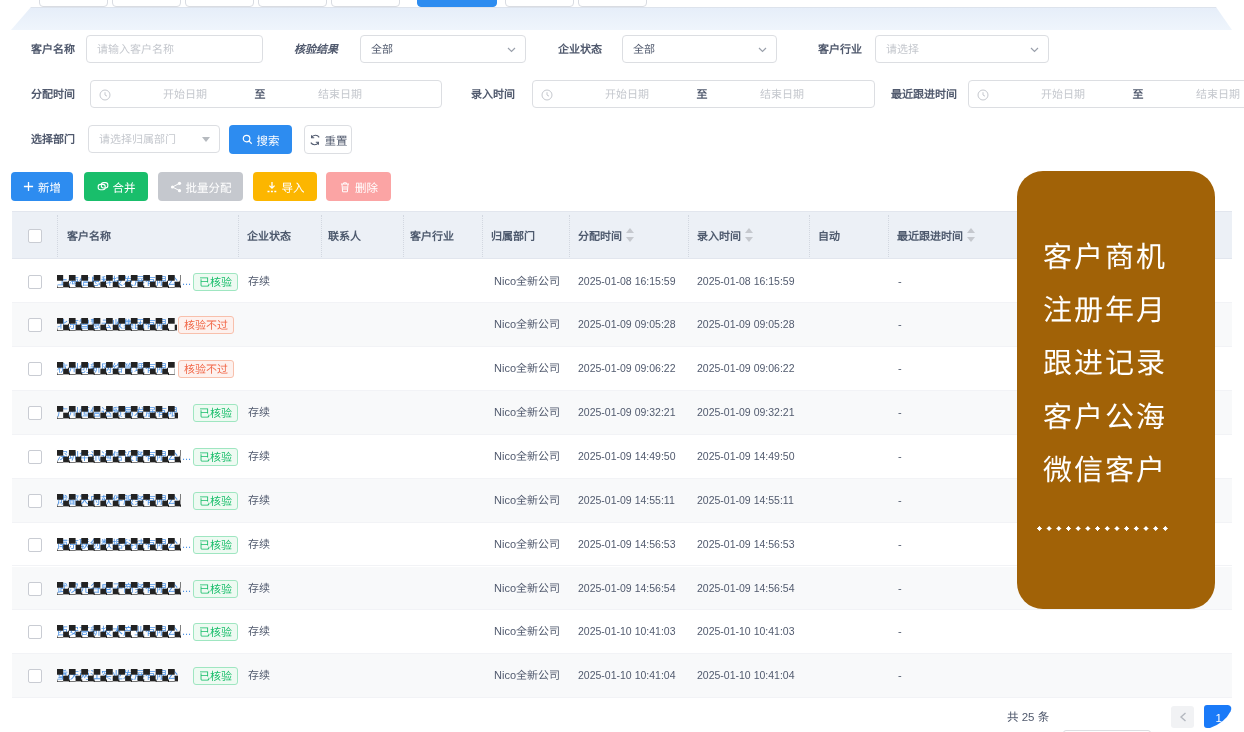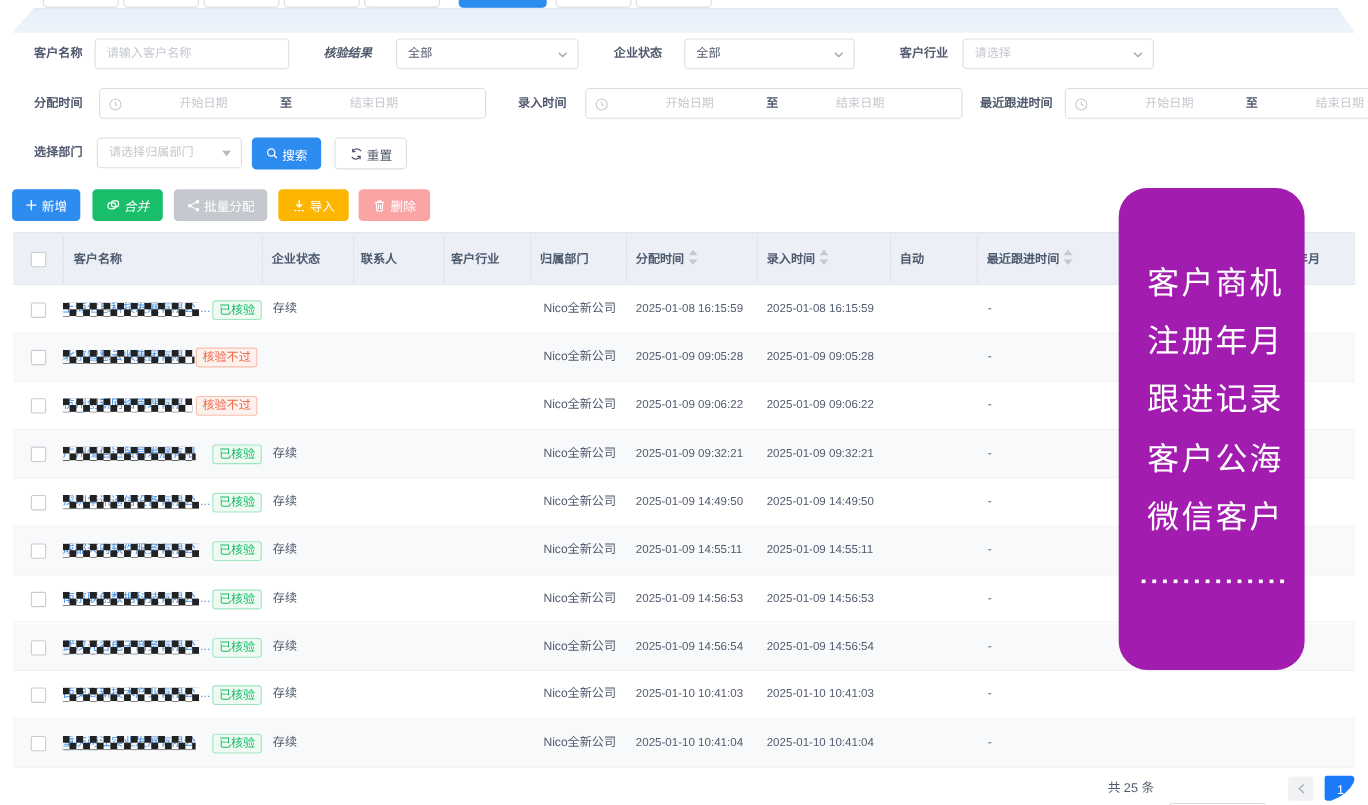--- a/index.html
+++ b/index.html
@@ -33,21 +33,21 @@
   .dateinput .zhi { position:absolute; left:158px; top:0; width:22px; text-align:center; color:#515a6e; font-weight:bold; }
   .caret-down { width:0; height:0; border-left:4px solid transparent; border-right:4px solid transparent;
                 border-top:5px solid #b6babf; position:absolute; right:9px; top:11px; }
 
   .btn { position:absolute; height:29px; border-radius:4px; color:#fff; font-size:11.5px;
          display:flex; align-items:center; justify-content:center; gap:4px; }
   .btn svg { display:block; }
   .btn-search { background:#2d8cf0; }
   .btn-reset  { background:#fff; border:1px solid #dcdee2; color:#515a6e; }
   .btn-add    { background:#2d8cf0; }
-  .btn-merge  { background:#19be6b;font-style:italic; }
+  .btn-merge  { background:#19be6b; }
   .btn-batch  { background:#c5c8ce; }
   .btn-import { background:#fcb600; }
   .btn-del    { background:#fba4a4; }
 
   
   #thead { position:absolute; left:12px; top:211px; width:1220px; height:48px;
            background:#ecf0f6; border-top:1px solid #e2e6ee; border-bottom:1px solid #e2e6ee; }
   .th { position:absolute; top:0; height:48px; line-height:48px; font-weight:bold; color:#4e5a6e;
         font-size:11px; white-space:nowrap; }
   .vline { position:absolute; top:3px; height:42px; width:0; border-left:1px dotted #d2d7e0; }
@@ -69,21 +69,21 @@
      background:repeating-conic-gradient(#222 0 25%, transparent 0 50%);
      background-size:12.4px 12.4px; background-position:6.2px 0; }
   .dots3 { position:absolute; top:15px; color:#4f94e5; font-size:11px; line-height:13px; }
 
   .tag { position:absolute; top:13px; height:18px; line-height:16px; border-radius:3px; font-size:11px;
          padding:0 5px; }
   .tag.ok  { left:181px; color:#19be6b; background:#eefaf2; border:1px solid #9fe6c1; }
   .tag.no  { left:166px; color:#f16849; background:#fdf1ee; border:1px solid #f8c0ac; }
 
   
-  #panel { position:absolute; left:1017px; top:171px; width:169px; height:438px; background:#a21caf;
+  #panel { position:absolute; left:1017px; top:171px; width:198px; height:438px; background:#a16207;
            border-radius:26px; z-index:5;text-decoration:underline; }
   #panel .item { position:absolute; left:26px; color:#fff; font-size:29px; letter-spacing:2px; white-space:nowrap; }
   #panel .ddots { position:absolute; left:20px; top:355px; width:131px; height:5px;
       background-image:radial-gradient(circle 2.1px at 2.5px 2.5px, #fff 99%, transparent); background-size:9.7px 5px; }
 
   
   .pgtext { position:absolute; top:706px; height:22px; line-height:22px; font-size:11.5px; color:#515a6e; }
   #pgsel { position:absolute; left:1063px; top:706px; width:88px; height:22px; border:1px solid #dcdee2;
            border-radius:3px; line-height:20px; color:#515a6e; padding-left:14px; font-size:11.5px; background:#fff;margin-top:24px; }
   #pgprev { position:absolute; left:1171px; top:706px; width:23px; height:22px; background:#f1f2f4; border-radius:3px; }
@@ -168,21 +168,21 @@
   <div class="flabel" style="left:31px; top:125px;">选择部门</div>
   <div class="finput" style="left:88px; top:125px; width:132px;">
       <div class="txt">请选择归属部门</div>
     <div class="caret-down"></div>
   </div>
   <div class="btn btn-search" style="left:229px; top:125px; width:63px;">
     <svg width="11" height="11" viewBox="0 0 12 12">
         <circle cx="5" cy="5" r="3.6" fill="none" stroke="#fff" stroke-width="1.3"></circle>
         <path d="M7.8 7.8 L10.6 10.6" stroke="#fff" stroke-width="1.3"></path>
       </svg>搜索</div>
-  <div class="btn btn-reset" style="left:304px; top:125px; width:66px;text-align:center;">
+  <div class="btn btn-reset" style="left:304px; top:125px; width:48px;text-align:center;">
     <svg width="12" height="12" viewBox="0 0 12 12">
         <path d="M10.2 3.4 A4.4 4.4 0 0 0 2.6 3.6" fill="none" stroke="#515a6e" stroke-width="1.1"></path>
         <path d="M2.6 1.2 V3.8 H5.2" fill="none" stroke="#515a6e" stroke-width="1.1"></path>
         <path d="M1.8 8.6 A4.4 4.4 0 0 0 9.4 8.4" fill="none" stroke="#515a6e" stroke-width="1.1"></path>
         <path d="M9.4 10.8 V8.2 H6.8" fill="none" stroke="#515a6e" stroke-width="1.1"></path>
       </svg>重置</div>
 
   <div class="btn btn-add" style="left:11px; top:172px; width:62px;">
     <svg width="11" height="11" viewBox="0 0 12 12">
         <path d="M6 1 V11 M1 6 H11" stroke="#fff" stroke-width="1.4"></path>

